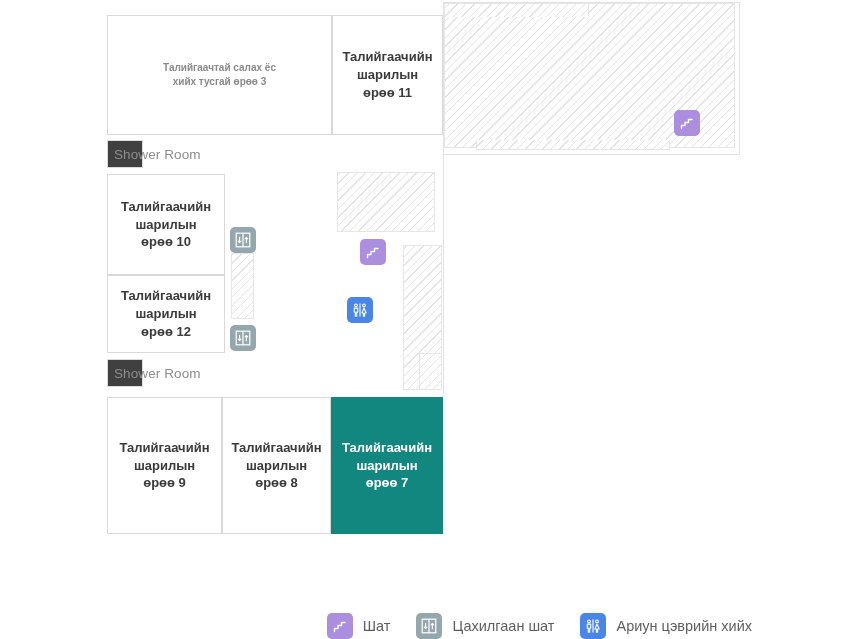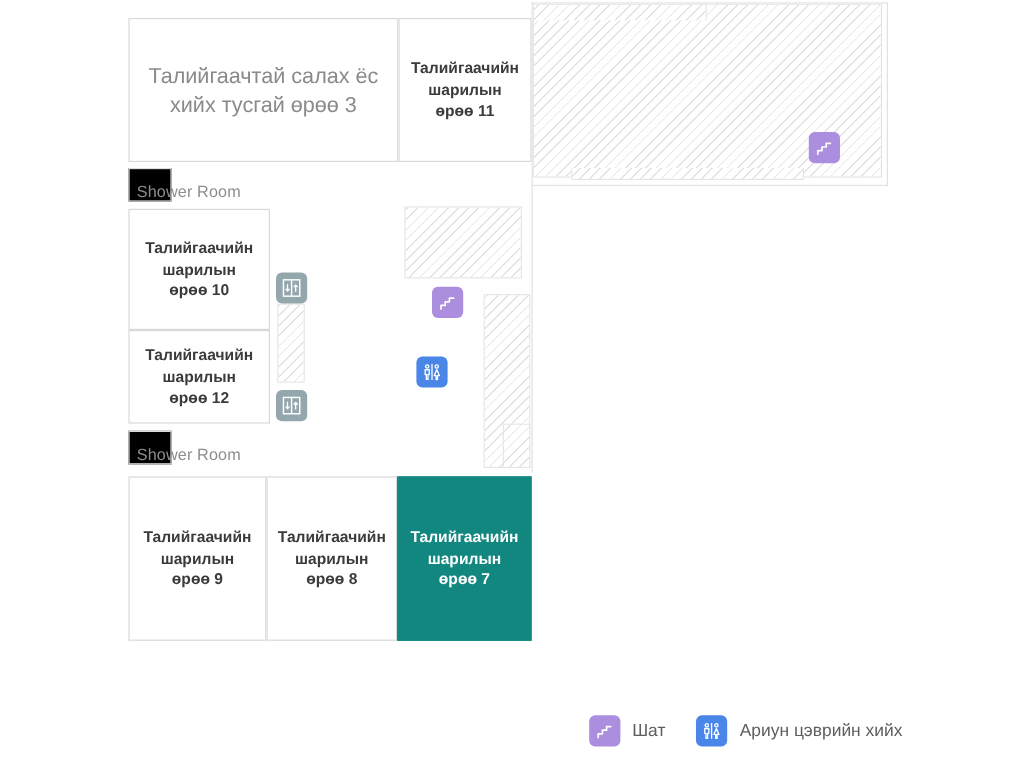--- a/index.html
+++ b/index.html
@@ -40,42 +40,43 @@
     color: #3b3b3b;
     padding: 2px;
   }
   .room .label {
     display: block;
     width: 100%;
     white-space: pre-line;
   }
   .room.muted {
     color: #8a8a8a;
-    font-size: 18px;
+    font-size: 10px;
+    font-weight: bold;
   }
   .room.selected {
     background: #11877f;
     border-color: #11877f;
     color: #ffffff;
     font-weight: bold;
   }
   .room.bold {
     font-weight: bold;
   }
 
   
   .shower {
     position: absolute;
     box-sizing: border-box;
     border: 1px solid #dcdcdc;
-    background: #000000;
+    background: #404040;
     height: 28px;
     width: 36px;
     display: flex;
-    align-items: flex-end;
+    align-items: center;
   }
   .shower .label {
     white-space: nowrap;
     font-size: 13.5px;
     color: #8d8d8d;
     padding-left: 6px;
     letter-spacing: 0.1px;
   }
 
   
@@ -115,21 +116,21 @@
   .icon-restroom { background: #4a86e8; }
 
   
   #legend {
     position: absolute;
     left: 0;
     top: 596px;
     width: 768px;
     height: 43px;
     display: flex;
-    align-items: flex-start;
+    align-items: flex-end;
     justify-content: flex-end;
     padding-right: 16px;
     box-sizing: border-box;
   }
   .legend-item {
     display: flex;
     align-items: center;
     margin-left: 26px;
   }
   .legend-swatch {
@@ -265,20 +266,31 @@
 
   <div class="legend-item">
     <span class="legend-swatch icon-stairs">
       <svg width="16" height="16" viewBox="0 0 16 16" aria-hidden="true">
         <path d="M2.5 13.5 L2.5 10.5 L6 10.5 L6 7.5 L9.5 7.5 L9.5 4.5 L13 4.5" fill="none" stroke="#ffffff" stroke-width="1.4" stroke-linecap="round" stroke-linejoin="round"></path>
       </svg>
     </span>
     <span class="legend-text">Шат</span>
   </div>
 
+  <div class="legend-item">
+    <span class="legend-swatch icon-elevator">
+      <svg width="18" height="18" viewBox="0 0 18 18" aria-hidden="true">
+        <rect x="2.2" y="2.2" width="13.6" height="13.6" fill="none" stroke="#ffffff" stroke-width="1.2"></rect>
+        <line x1="9" y1="2.2" x2="9" y2="15.8" stroke="#ffffff" stroke-width="1.2"></line>
+        <path d="M5.6 6.2 L5.6 11.4 M4.3 10.1 L5.6 11.6 L6.9 10.1" fill="none" stroke="#ffffff" stroke-width="1.1" stroke-linecap="round" stroke-linejoin="round"></path>
+        <path d="M12.4 11.8 L12.4 6.6 M11.1 7.9 L12.4 6.4 L13.7 7.9" fill="none" stroke="#ffffff" stroke-width="1.1" stroke-linecap="round" stroke-linejoin="round"></path>
+      </svg>
+    </span>
+    <span class="legend-text">Цахилгаан шат</span>
+  </div>
 
   <div class="legend-item">
     <span class="legend-swatch icon-restroom">
       <svg width="18" height="18" viewBox="0 0 18 18" aria-hidden="true">
         <line x1="9" y1="2.4" x2="9" y2="15.6" stroke="#ffffff" stroke-width="1.1"></line>
         <circle cx="5" cy="4.4" r="1.35" fill="none" stroke="#ffffff" stroke-width="1.1"></circle>
         <path d="M3.3 7.1 h3.4 v4.0 h-1.0 v4.1 h-1.4 v-4.1 h-1.0 z" fill="none" stroke="#ffffff" stroke-width="1.1" stroke-linejoin="round"></path>
         <circle cx="13" cy="4.4" r="1.35" fill="none" stroke="#ffffff" stroke-width="1.1"></circle>
         <path d="M13 7.0 L10.9 12.0 h1.5 v3.3 h1.2 v-3.3 h1.5 z" fill="none" stroke="#ffffff" stroke-width="1.1" stroke-linejoin="round"></path>
       </svg>

